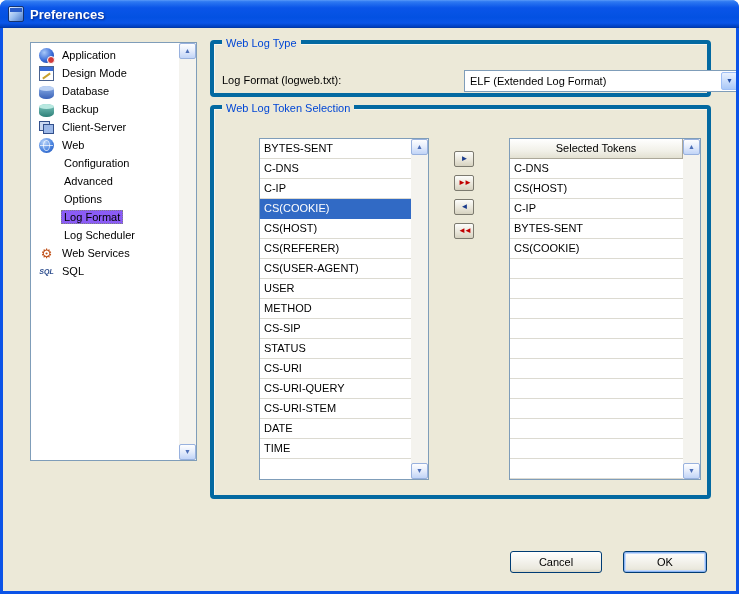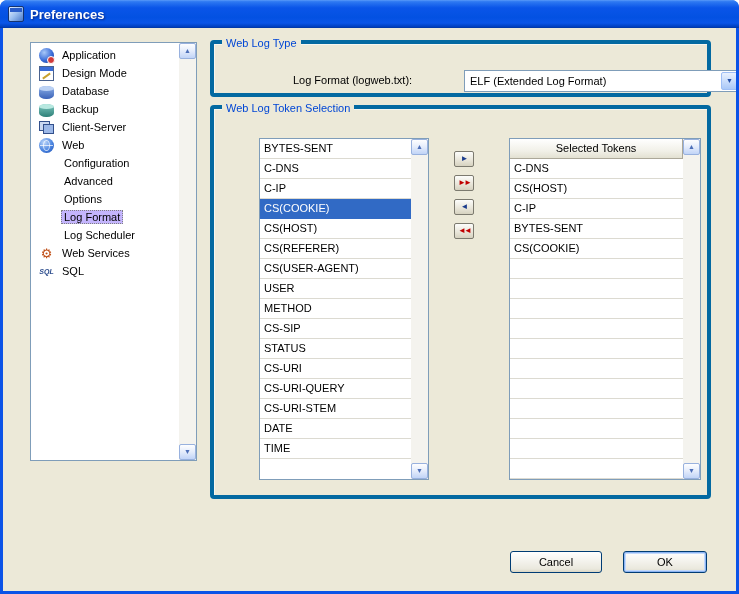--- a/index.html
+++ b/index.html
@@ -18,36 +18,36 @@
   .title-text { color:#fff; font-weight:bold; font-size:13px; text-shadow:1px 1px 2px #0A2A8A; }
 
   .content { position:absolute; top:28px; left:3px; right:3px; bottom:3px; background:#ECE9D8; overflow:hidden; }
 
   
   .treebox { position:absolute; left:27px; top:14px; width:167px; height:419px; background:#fff; border:1px solid #7F9DB9; }
   .tree-rows { position:absolute; top:3px; left:1px; right:18px; }
   .tree-row { height:18px; display:flex; align-items:center; padding-left:7px; cursor:default; }
   .tree-row.indent { padding-left:29px; }
   .tree-label { padding:1px 3px; white-space:nowrap; }
-  .tree-row.selected .tree-label { background:#c4b5fd; border:1px dotted #808080; padding:0 2px; }
+  .tree-row.selected .tree-label { background:#8b5cf6; border:1px dotted #808080; padding:0 2px; }
 
   
   .vscroll { position:absolute; top:0; right:0; bottom:0; width:17px; background:#F4F3EE; }
   .scroll-btn { position:absolute; left:0; width:17px; height:16px; border:1px solid #98B1DE; border-radius:2px;
     background:linear-gradient(180deg,#FEFEFF,#E4ECFB 50%,#C1D4F7); color:#4D6FB8; font-size:7px; line-height:14px; text-align:center; }
   .scroll-btn.up { top:0; } .scroll-btn.down { bottom:0; }
   .scroll-track { position:absolute; left:0; right:0; top:16px; bottom:16px; }
 
   
   .group { position:absolute; border:4px solid #0369a1; border-radius:4px; box-shadow: inset 1px 1px 0 rgba(255,255,255,.6); }
   .group-title { position:absolute; top:-8px; left:8px; background:#ECE9D8; padding:0 4px; color:#0046D5; line-height:14px; white-space:nowrap; }
   #group-weblogtype { left:207px; top:12px; width:501px; height:57px; }
   #group-tokens     { left:207px; top:77px; width:501px; height:394px; }
 
-  .form-label { position:absolute; left:16px; top:30px; width:245px; text-align:center; white-space:nowrap; }
+  .form-label { position:absolute; left:8px; top:30px; width:245px; text-align:left; white-space:nowrap; }
 
   .combo { position:absolute; left:250px; top:26px; width:276px; height:22px; background:#fff; border:1px solid #7F9DB9; display:flex; align-items:center; }
   .combo-text { flex:1; padding:0 5px; white-space:nowrap; overflow:hidden; }
   .combo-btn { width:17px; height:18px; margin:1px; border:1px solid #9EBEF5; border-radius:2px;
     background:linear-gradient(180deg,#E9F1FE,#CADDFB 50%,#A9C8F7); color:#2450A8; font-size:7px; line-height:16px; text-align:center; flex:none; }
 
   
   .listbox { position:absolute; width:170px; height:342px; background:#fff; border:1px solid #7F9DB9; }
   #all-tokens { left:45px; top:29px; }
   #selected-tokens { left:295px; top:29px; width:192px; }

